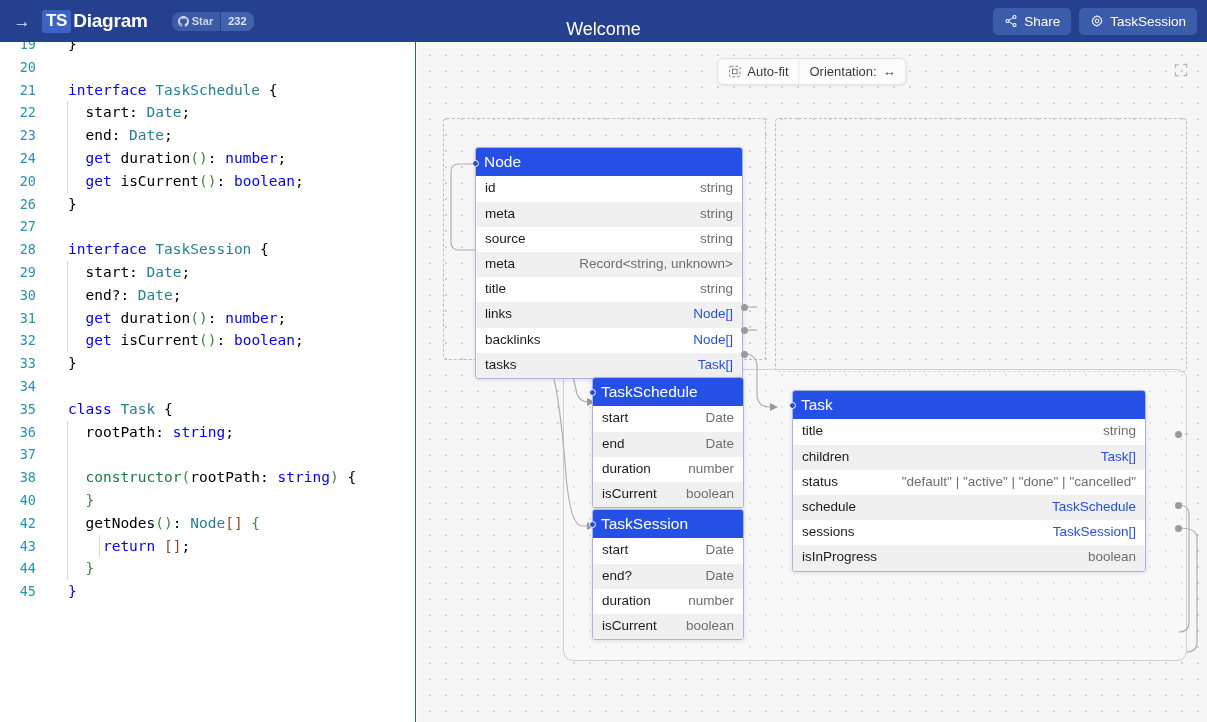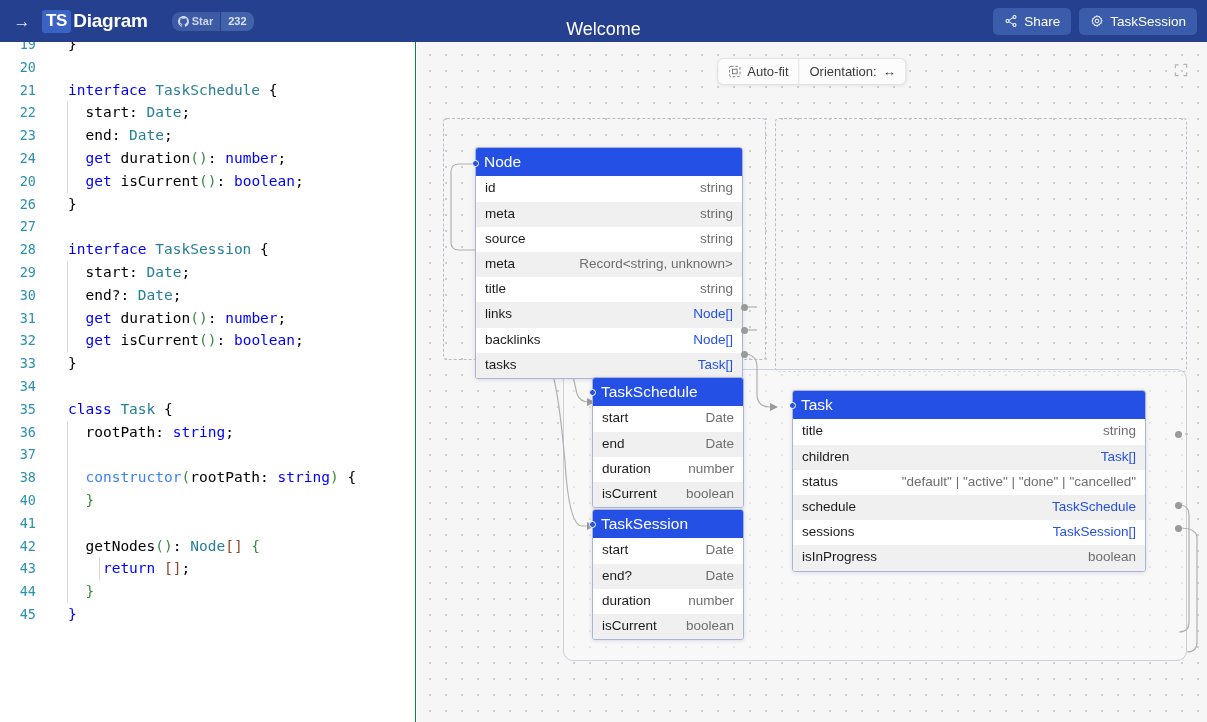--- a/index.html
+++ b/index.html
@@ -94,21 +94,21 @@
     height: 22.8px; border-left: 1px solid #d8d8d8;
   }
   .code.ind2::after {
     content: ""; position: absolute; left: 53px; top: 0;
     height: 22.8px; border-left: 1px solid #d8d8d8;
   }
   .kw  { color: #0000ff; }
   .typ { color: #267f99; }
   .pn  { color: #3d8a3d; }
   .br  { color: #8a4a2a; }
-  .vr  { color: #3b82f6; }
+  .vr  { color: #15803d; }
 
   
   .diagram {
     position: absolute; top: 42px; left: 417px;
     width: 790px; height: 680px;
     background-color: #f6f6f6;
     background-image: radial-gradient(circle, #cfcfcf 1px, transparent 1px);
     background-size: 16px 16px;
     background-position: 5px 5px;
     overflow: hidden;
@@ -256,21 +256,20 @@
       <div class="line"><span class="ln">30</span><span class="code ind1"><span>  end?: </span><span class="typ">Date</span><span>;</span></span></div>
       <div class="line"><span class="ln">31</span><span class="code ind1"><span>  </span><span class="kw">get</span><span> duration</span><span class="pn">()</span><span>: </span><span class="kw">number</span><span>;</span></span></div>
       <div class="line"><span class="ln">32</span><span class="code ind1"><span>  </span><span class="kw">get</span><span> isCurrent</span><span class="pn">()</span><span>: </span><span class="kw">boolean</span><span>;</span></span></div>
       <div class="line"><span class="ln">33</span><span class="code"><span>}</span></span></div>
       <div class="line"><span class="ln">34</span><span class="code"></span></div>
       <div class="line"><span class="ln">35</span><span class="code"><span class="kw">class </span><span class="typ">Task</span><span> {</span></span></div>
       <div class="line"><span class="ln">36</span><span class="code ind1"><span>  rootPath: </span><span class="kw">string</span><span>;</span></span></div>
       <div class="line"><span class="ln">37</span><span class="code ind1"></span></div>
       <div class="line"><span class="ln">38</span><span class="code ind1"><span>  </span><span class="vr">constructor</span><span class="pn">(</span><span>rootPath: </span><span class="kw">string</span><span class="pn">)</span><span> {</span></span></div>
       <div class="line"><span class="ln">40</span><span class="code ind1"><span class="pn">  }</span></span></div>
-      <div class="line"><span class="ln">41</span><span class="code ind1"></span></div>
       <div class="line"><span class="ln">42</span><span class="code ind1"><span>  getNodes</span><span class="pn">()</span><span>: </span><span class="typ">Node</span><span class="br">[]</span><span class="pn"> {</span></span></div>
       <div class="line"><span class="ln">43</span><span class="code ind2"><span>    </span><span class="kw">return</span><span> </span><span class="br">[]</span><span>;</span></span></div>
       <div class="line"><span class="ln">44</span><span class="code ind1"><span class="pn">  }</span></span></div>
       <div class="line"><span class="ln">45</span><span class="code"><span class="kw">}</span></span></div>
     </div>
 </div>
 
 <div class="diagram">
 
   <div class="diag-toolbar">

